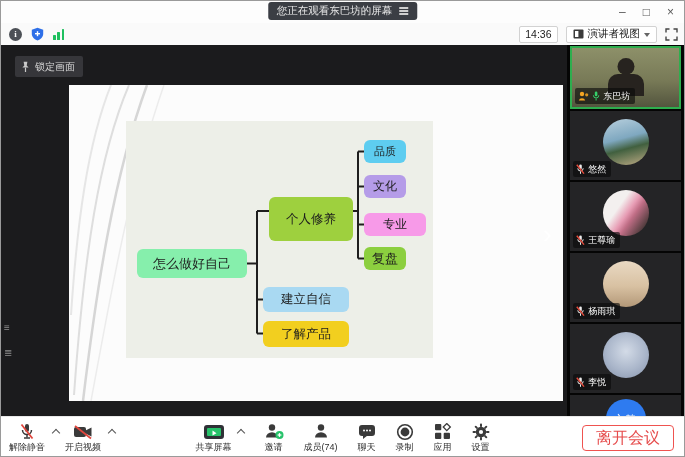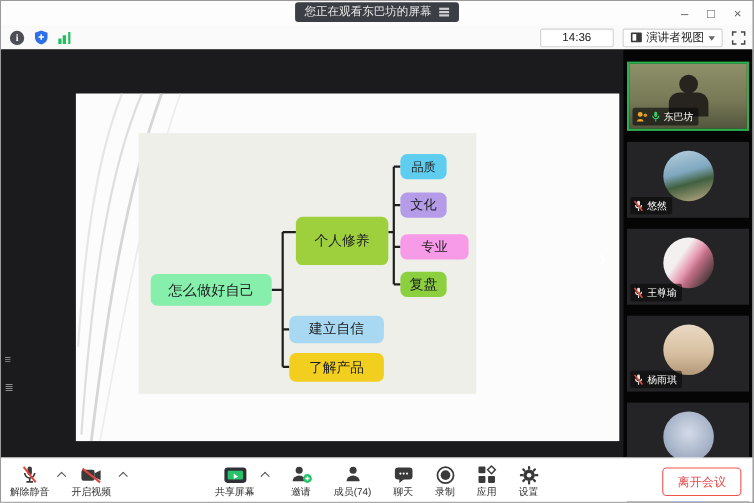--- a/index.html
+++ b/index.html
@@ -21,21 +21,21 @@
   
   .statusbar { position:relative; height:22px; background:#fafafa; }
   .sb-left { position:absolute; left:8px; top:0; height:22px; display:flex; align-items:center; gap:9px; }
   .info-dot { width:13px; height:13px; border-radius:50%; background:#4c5056; color:#fff;
               font-size:9px; font-weight:bold; display:flex; align-items:center; justify-content:center;
               font-family:"Liberation Serif",serif; }
   .sig { display:flex; align-items:flex-end; gap:1.5px; height:12px; }
   .sig i { display:block; width:2.8px; background:#1fc05f; border-radius:0.5px; }
   .sb-right { position:absolute; right:6px; top:0; height:22px; display:flex; align-items:center; gap:8px; }
   .time-box { border:1px solid #d2d2d2; background:#fff; border-radius:2px; font-size:10.5px;
-              color:#222; padding:1px 19px; line-height:13px; }
+              color:#222; padding:1px 5px; line-height:13px; }
   .view-box { border:1px solid #d2d2d2; background:#fff; border-radius:2px; height:17px;
               display:flex; align-items:center; gap:4px; padding:0 6px; font-size:10.5px; color:#222; }
   .caret-down { width:0; height:0; border:3.5px solid transparent; border-top:4.5px solid #666; margin-top:4px; }
 
   
   .main { position:relative; height:371px; display:flex; background:#000; }
   .stage { position:relative; width:568px; height:371px; background:#1b1b1d; overflow:hidden; }
   .lock-btn { position:absolute; left:14px; top:11px; background:#36363a; border:none; color:#d8d8d8;
               font-size:10px; border-radius:2px; height:21px; padding:0 8px 0 6px; display:flex;
               align-items:center; gap:5px; font-family:inherit; }
@@ -43,21 +43,21 @@
   .mindmap { position:absolute; left:57px; top:36px; width:307px; height:237px; background:#edefe8; }
   .mm-node { position:absolute; display:flex; align-items:center; justify-content:center;
              border-radius:6px; color:#1d1d1d; font-size:12.5px; white-space:nowrap; }
   .mm-svg { position:absolute; left:0; top:0; }
   .next-arrow { position:absolute; left:542px; top:176px; color:rgba(255,255,255,.85);
                 font-size:26px; line-height:1; cursor:pointer; }
   .edge-ico { position:absolute; left:3px; color:#8f8f8f; font-size:10px; }
 
   
   .sidebar { position:relative; width:117px; height:371px; background:#050505; padding:1px 2px; }
-  .tile { position:relative; width:111px; background:#242426; margin:10px 0 2px 1px; overflow:hidden; }
+  .tile { position:relative; width:111px; background:#242426; margin:0 0 2px 1px; overflow:hidden; }
   .tile.speaker { height:63px; border:2px solid #2eae4e; background:linear-gradient(180deg,#8d9069 0%,#787a57 55%,#53553e 100%); }
   .tile.std { height:69px; }
   .tile.partial { height:21px; margin-bottom:0; }
   .avatar { position:absolute; left:50%; top:8px; transform:translateX(-50%);
             width:46px; height:46px; border-radius:50%; }
   .sil-head { position:absolute; left:50%; top:10px; transform:translateX(-50%);
               width:17px; height:17px; border-radius:50%; background:#27231f; }
   .sil-body { position:absolute; left:50%; top:26px; transform:translateX(-50%);
               width:36px; height:22px; border-radius:10px 10px 0 0; background:#27231f; }
   .namebar { position:absolute; left:3px; bottom:3px; background:rgba(10,10,10,.62); color:#fff;
@@ -71,21 +71,21 @@
   .bottombar { position:relative; height:42px; background:#fff; border-top:1px solid #e9e9e9; }
   .tb-item { display:flex; flex-direction:column; align-items:center; gap:2px; cursor:pointer; }
   .tb-item .ico { height:19px; display:flex; align-items:center; justify-content:center; }
   .tb-item .lbl { font-size:9px; color:#2e2e2e; line-height:1; white-space:nowrap; }
   .chev-up { width:6px; height:6px; border-top:1.5px solid #555; border-right:1.5px solid #555;
              transform:rotate(-45deg); margin:8px 0 0 2px; cursor:pointer; }
   .tb-left { position:absolute; left:8px; top:5px; display:flex; gap:6px; }
   .tb-center { position:absolute; left:50%; top:5px; transform:translateX(-50%); display:flex; gap:4px; }
   .tb-center .gap { width:12px; }
   .leave-btn { position:absolute; right:10px; top:8px; height:26px; padding:0 13px; background:#fff;
-               border:1px solid #ef5350; color:#e64b4b; border-radius:4px; font-size:11px;
+               border:1px solid #ef5350; color:#e64b4b; border-radius:4px; font-size:16px;
                font-family:inherit; cursor:pointer; }
 </style>
 </head>
 <body>
 
 <div class="window">
 
   <div class="titlebar">
     <div class="title-pill">
       <span>您正在观看东巴坊的屏幕</span>
@@ -131,20 +131,27 @@
           <path d="M8.5 1 H12 V4.5"></path>
           <path d="M12 8.5 V12 H8.5"></path>
           <path d="M4.5 12 H1 V8.5"></path>
       </svg>
     </div>
   </div>
 
   <div class="main">
 
     <div class="stage">
+      <button class="lock-btn">
+        <svg width="9" height="12">
+          <path d="M2.6 0.8 H6.4 L5.7 4.4 L7.6 6.4 H1.4 L3.3 4.4 Z" fill="#c9c9c9"></path>
+          <line x1="4.5" y1="6.6" x2="4.5" y2="11" stroke="#c9c9c9" stroke-width="1.2"></line>
+        </svg>
+        <span>锁定画面</span>
+      </button>
 
       <div class="slide">
         <svg width="150" height="316" style="position:absolute;left:0;top:0" fill="none">
           <path d="M60 0 C30 70 15 170 5 310" stroke="#dedede" stroke-width="2"></path>
           <path d="M42 0 C18 60 8 140 2 230" stroke="#e6e6e6" stroke-width="2"></path>
           <path d="M78 0 C45 90 28 200 14 316" stroke="#d6d6d6" stroke-width="2.5"></path>
           <path d="M95 0 C60 100 40 220 22 316" stroke="#ececec" stroke-width="1.5"></path>
         </svg>
 
         <div class="mindmap">

